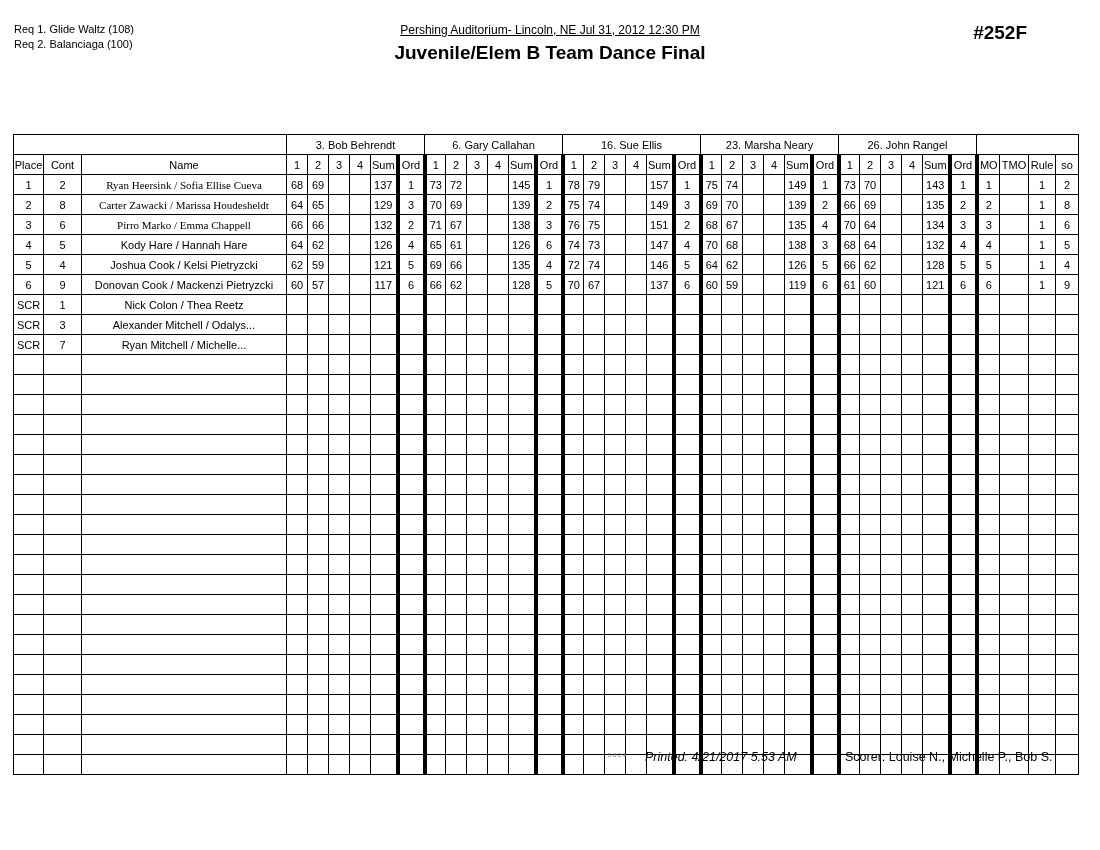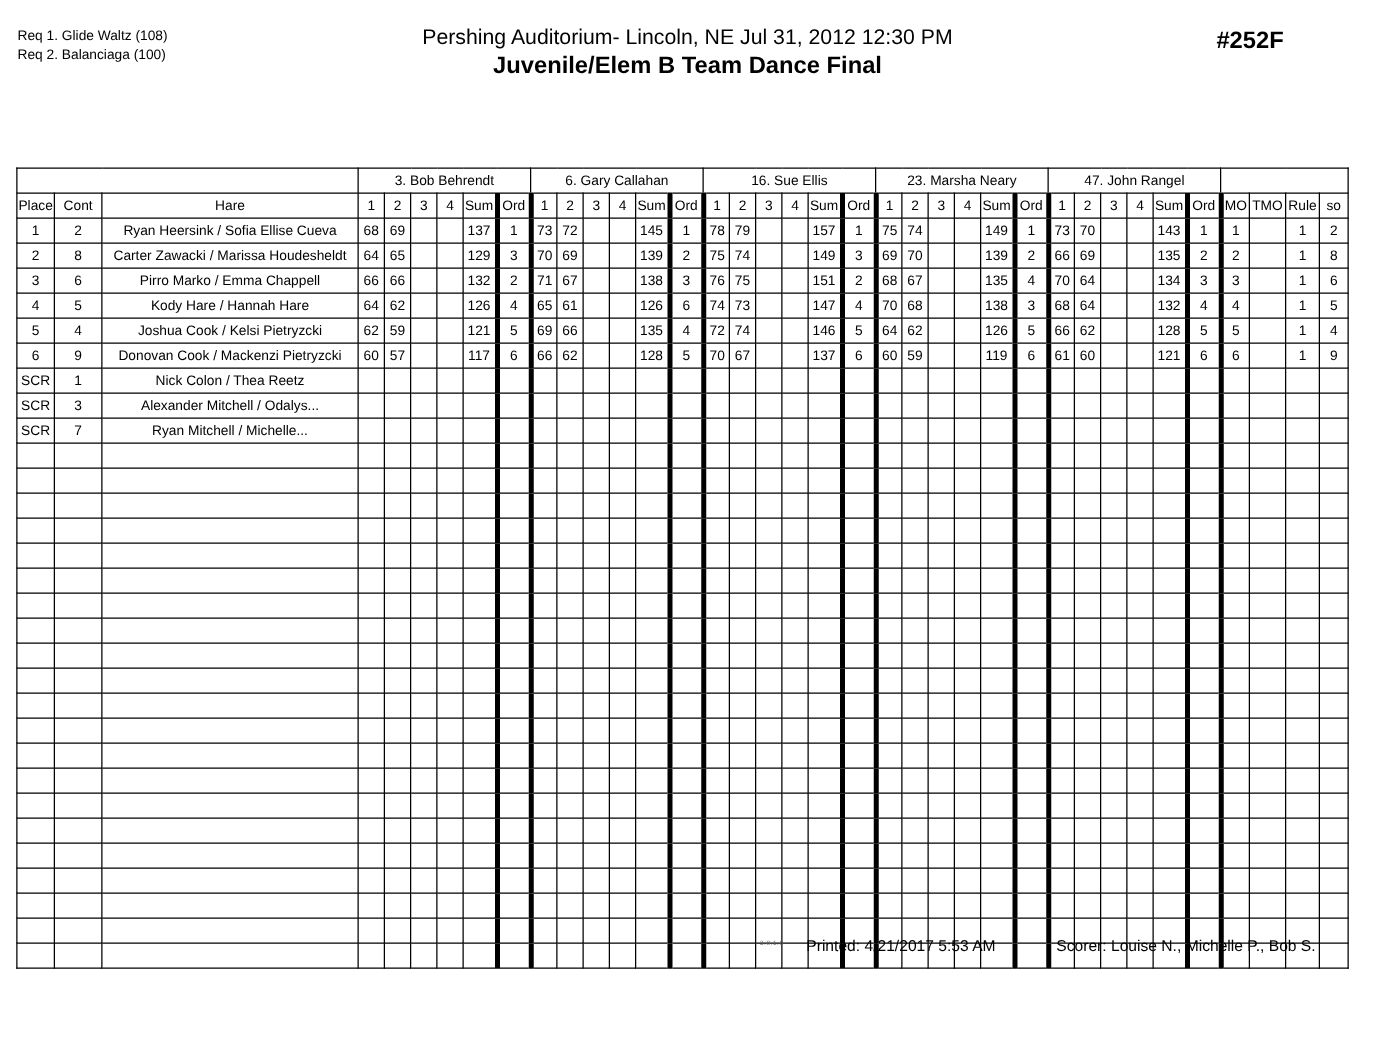--- a/index.html
+++ b/index.html
@@ -32,22 +32,23 @@
     width: 800px;
     text-align: center;
   }
   .t-main {
     font-size: 19px;
     font-weight: bold;
     line-height: 24px;
     letter-spacing: -0.1px;
   }
   .t-venue {
-    font-size: 17px;
+    font-size: 12px;
     line-height: 20px;
+    text-decoration: underline;
   }
   .t-event {
     font-size: 19px;
     font-weight: bold;
     line-height: 25px;
   }
   .t-report {
     font-size: 15px;
     line-height: 21px;
   }
@@ -102,21 +103,21 @@
   tr.col-head td { border-bottom: 3px solid #000; }
   
   tr.medal-last td { border-bottom: 4px solid #000; }
 
   tr.medal td { font-weight: bold; font-size: 12.5px; }
   td.name-cell {
     text-align: left;
     padding-left: 6px;
     font-size: 11px;
   }
-  tr.medal td.name-cell { font-size: 12px; }
+  tr.medal td.name-cell { font-size: 12px; font-family: Liberation Serif, serif; }
 
   td.place, td.cont { font-size: 11.5px; }
   tr.medal td.place, tr.medal td.cont { font-size: 13px; }
 
   
   td.sum { text-align: right; padding-right: 4px; margin-left: 44px; }
   td.score { text-align: right; padding-right: 4px; }
   td.tail { text-align: right; padding-right: 4px; }
 
   
@@ -130,20 +131,21 @@
     position: absolute;
     left: 608px; top: 2px;
     font-size: 5px;
     color: #666;
     letter-spacing: 0.5px;
   }
   .printed {
     position: absolute;
     left: 645px; top: 0px;
     white-space: nowrap;
+    font-style: italic;
   }
   .scorer {
     position: absolute;
     left: 845px; top: 0px;
     white-space: nowrap;
   }
 </style>
 </head>
 <body>
 
@@ -201,27 +203,27 @@
         <col style="width:27px">
         <col style="width:23px">
     </colgroup>
     <tbody id="grid-body">
         <tr class="judge-band">
           <td class="noborder" colspan="3"></td>
           <td class="band-name" colspan="6">3.   Bob Behrendt</td>
           <td class="band-name" colspan="6">6.   Gary Callahan</td>
           <td class="band-name" colspan="6">16.  Sue Ellis</td>
           <td class="band-name" colspan="6">23.  Marsha Neary</td>
-          <td class="band-name" colspan="6">47.  John Rangel</td>
+          <td class="band-name" colspan="6">26.  John Rangel</td>
           <td class="noborder" colspan="4"></td>
         </tr>
         <tr class="col-head">
           <td>Place</td>
           <td>Cont</td>
-          <td class="h-left">Hare</td>
+          <td class="h-left">Name</td>
           <td>1</td>
           <td>2</td>
           <td>3</td>
           <td>4</td>
           <td>Sum</td>
           <td class="ord">Ord</td>
           <td>1</td>
           <td>2</td>
           <td>3</td>
           <td>4</td>

